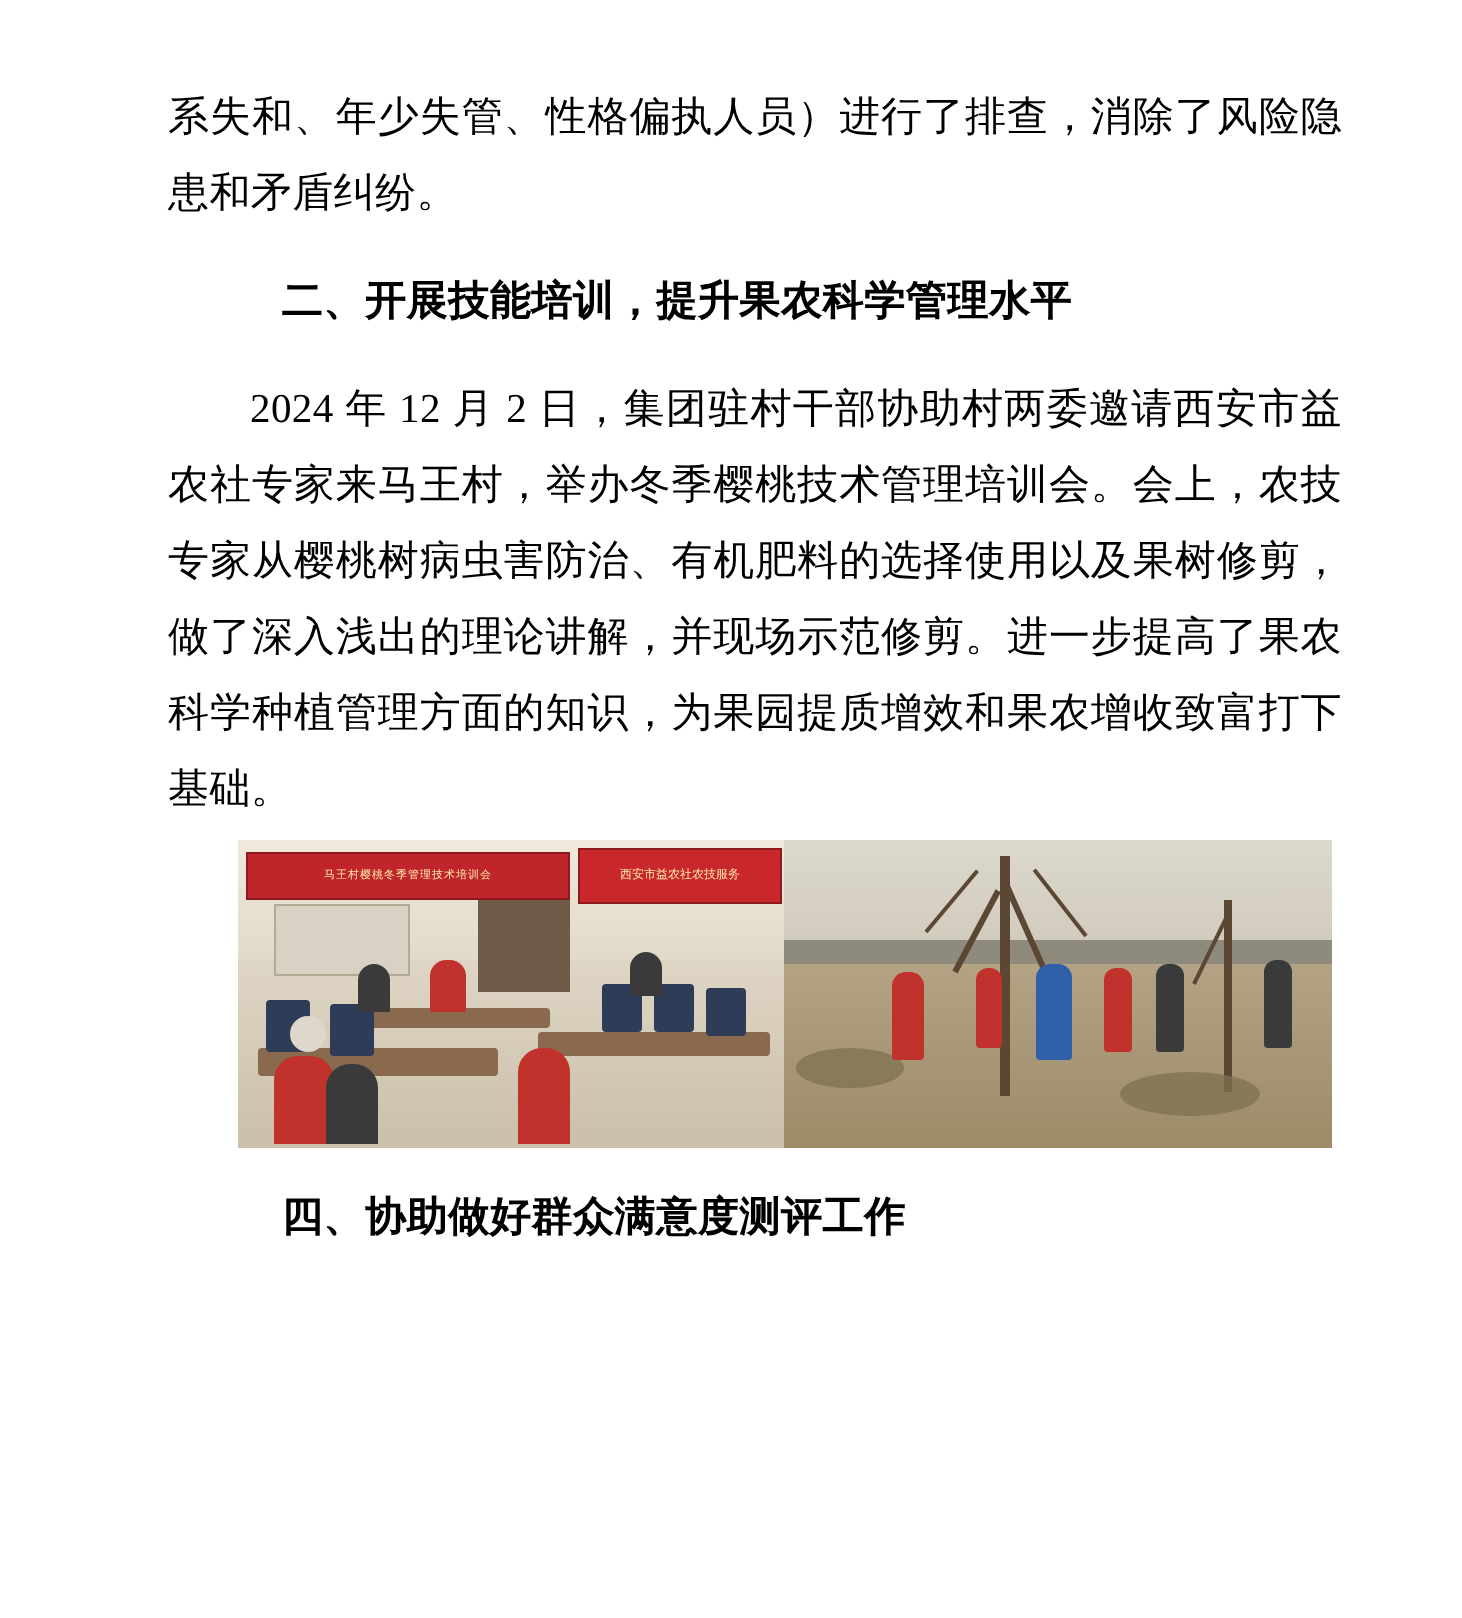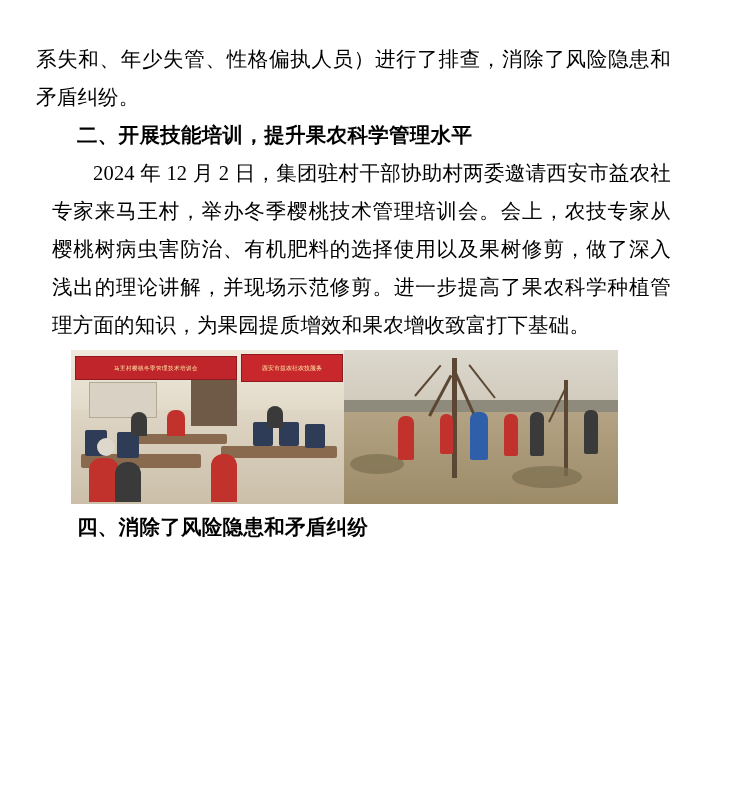--- a/index.html
+++ b/index.html
@@ -12,41 +12,40 @@
     height: 809px;
     font-family: "Liberation Serif", "DejaVu Serif", serif;
     color: #000000;
     overflow: hidden;
   }
   .page {
     position: relative;
     width: 731px;
     height: 809px;
     box-sizing: border-box;
-    padding: 40px 60px 0 36px;
+    padding: 40px 60px 0 84px;
   }
   .para {
     font-size: 20.5px;
     line-height: 38px;
     text-align: justify;
     text-justify: inter-ideograph;
     letter-spacing: 0.2px;
     margin: 0;
   }
   .heading {
     font-size: 20.5px;
     line-height: 38px;
     font-weight: bold;
-    margin: 0;
+    margin: 16px;
     text-indent: 2em;
     letter-spacing: 0.3px;
   }
   .indent {
     text-indent: 2em;
-    margin-left: 16px;
   }
   .photo-wrap {
     margin: 6px 0 4px 35px;
     width: 547px;
     height: 154px;
     position: relative;
     overflow: hidden;
     background: #b8b09a;
   }
   
@@ -202,15 +201,15 @@
       <div class="person p-blue" style="left:126px;top:62px;width:18px;height:48px;border-radius:7px 7px 2px 2px;"></div>
       <div class="person p-red" style="left:160px;top:64px;width:14px;height:42px;border-radius:6px 6px 2px 2px;"></div>
       <div class="person p-dark" style="left:186px;top:62px;width:14px;height:44px;border-radius:6px 6px 2px 2px;"></div>
       <div class="person p-dark" style="left:240px;top:60px;width:14px;height:44px;border-radius:6px 6px 2px 2px;"></div>
       <div class="person p-red" style="left:96px;top:64px;width:13px;height:40px;border-radius:6px 6px 2px 2px;"></div>
     </div>
   </div>
 
 
 
-  <p class="heading">四、消除了风险隐患和矛盾纠纷</p>
+  <p class="heading">四、协助做好群众满意度测评工作</p>
 
 </div>
 
 </body></html>

